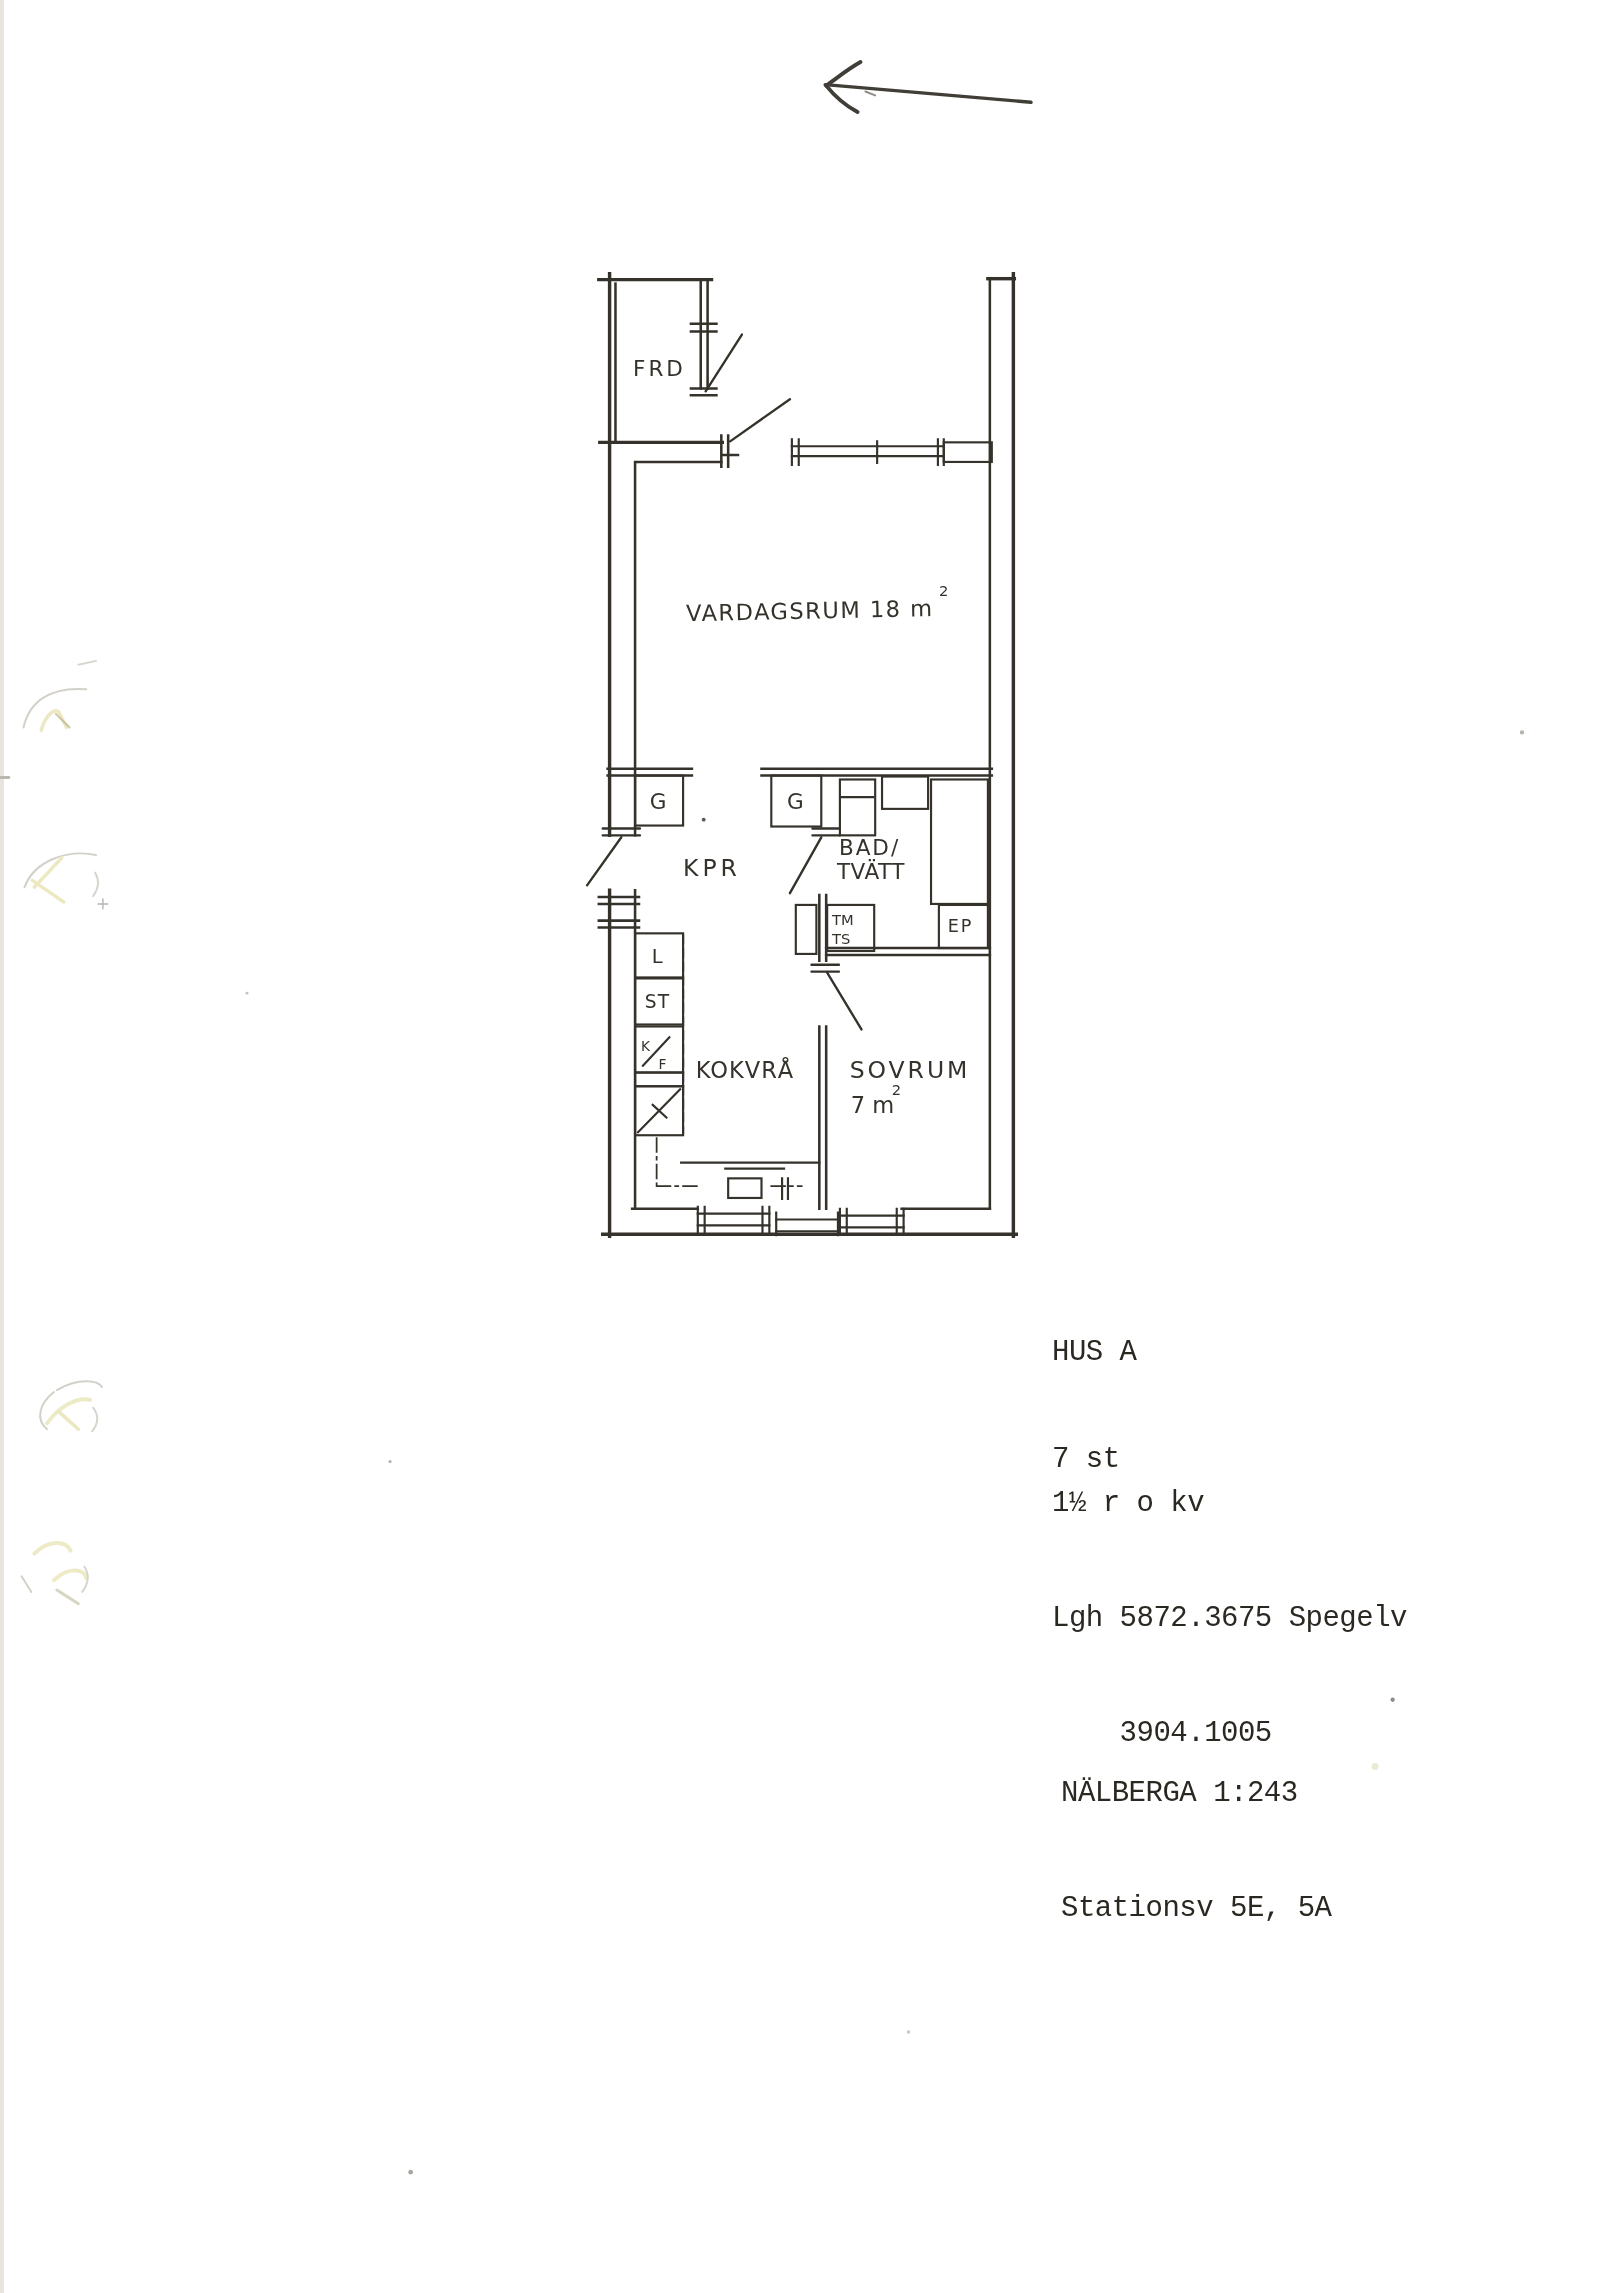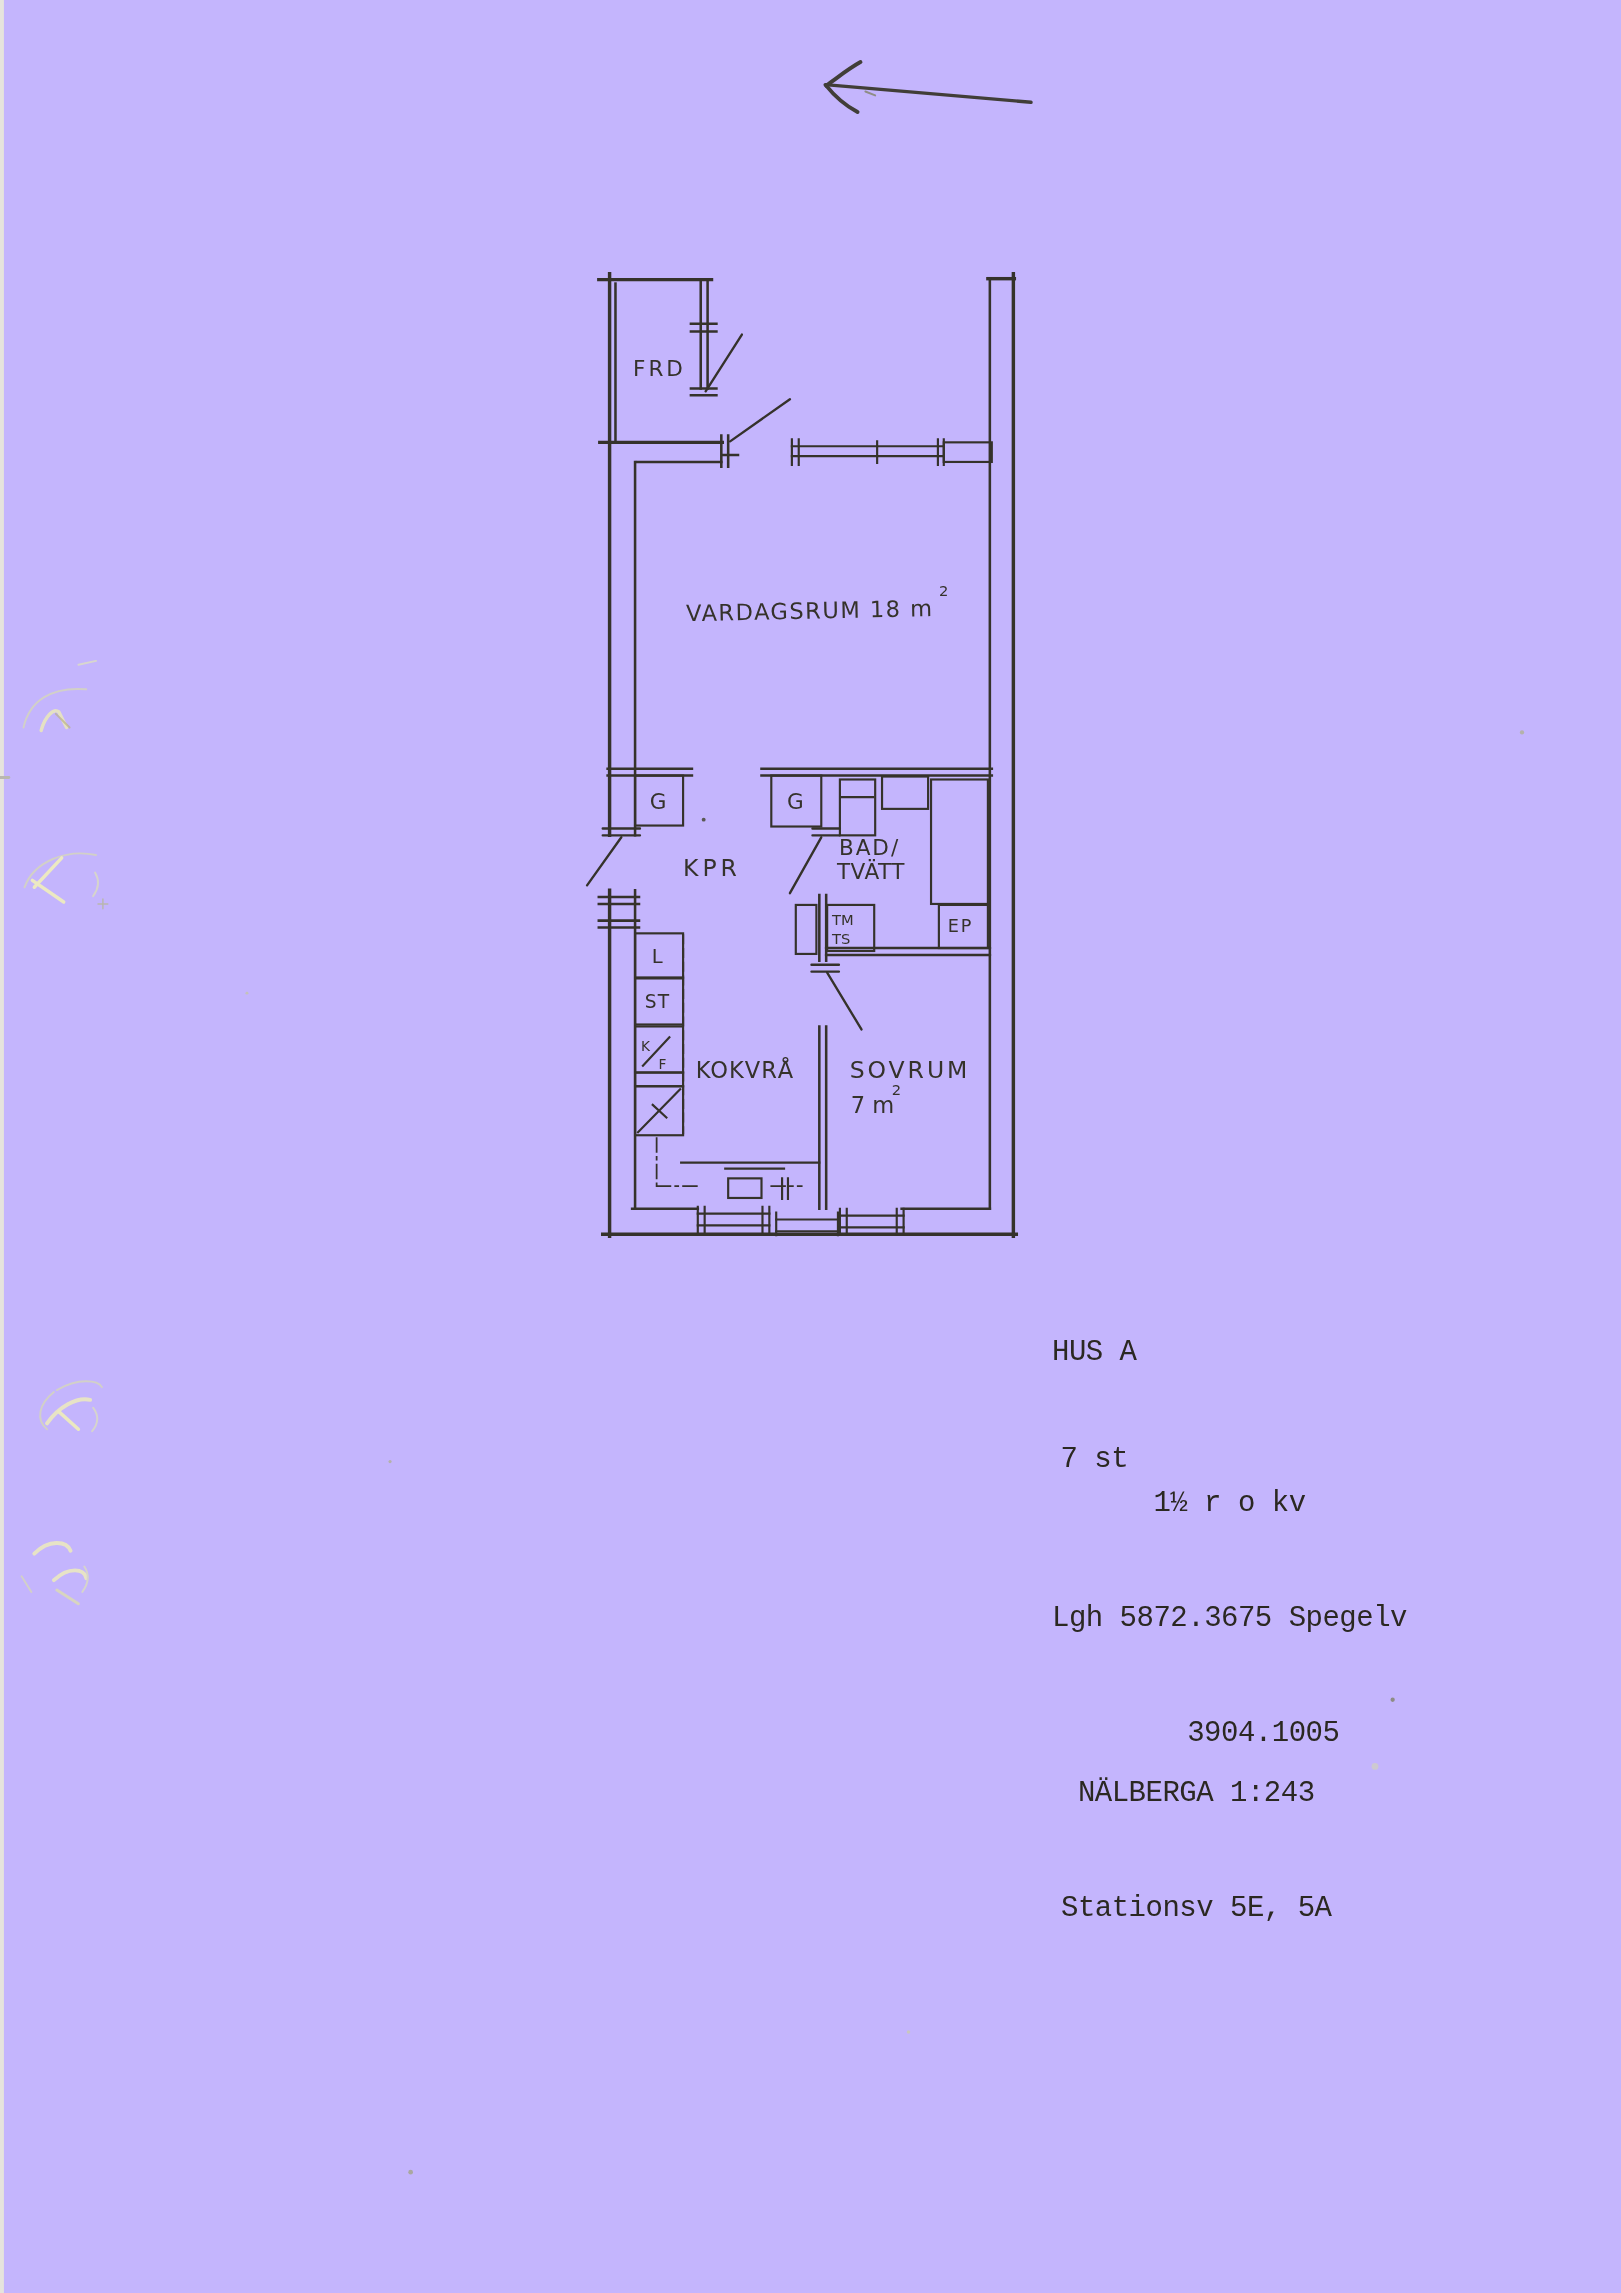--- a/index.html
+++ b/index.html
@@ -1,37 +1,37 @@
 <!DOCTYPE html>
 <html><head>
 <meta charset="utf-8">
 <style>
   html,body{margin:0;padding:0;background:#e8e7e2;}
   .page{
     position:relative;
     width:1621px;height:2294px;
-    background:#c4b5fd;
+    background:#ffffff;
     overflow:hidden;
     font-family:"Liberation Sans",sans-serif;
   }
   .plan-svg{position:absolute;left:0;top:0;width:1621px;height:2294px;}
 
   
   .hand{font-family:"DejaVu Sans",sans-serif;fill:#35322b;}
 
   
   .type-block{
     position:absolute;
     font-family:"Liberation Mono","DejaVu Sans Mono",monospace;
     color:#2b2822;
     font-size:29px;
     letter-spacing:-0.5px;
     white-space:pre;
   }
-  .type-block div{height:49px;line-height:41px;text-align:center;}
+  .type-block div{height:49px;line-height:41px;}
   .block-building{left:1052px;top:1266px;}
   .block-building div{height:41px;}
   .block-details{left:1052px;top:1417px;}
   .block-property{left:1061px;top:1707px;}
 </style>
 </head>
 <body>
 
 <div class="page">
 

